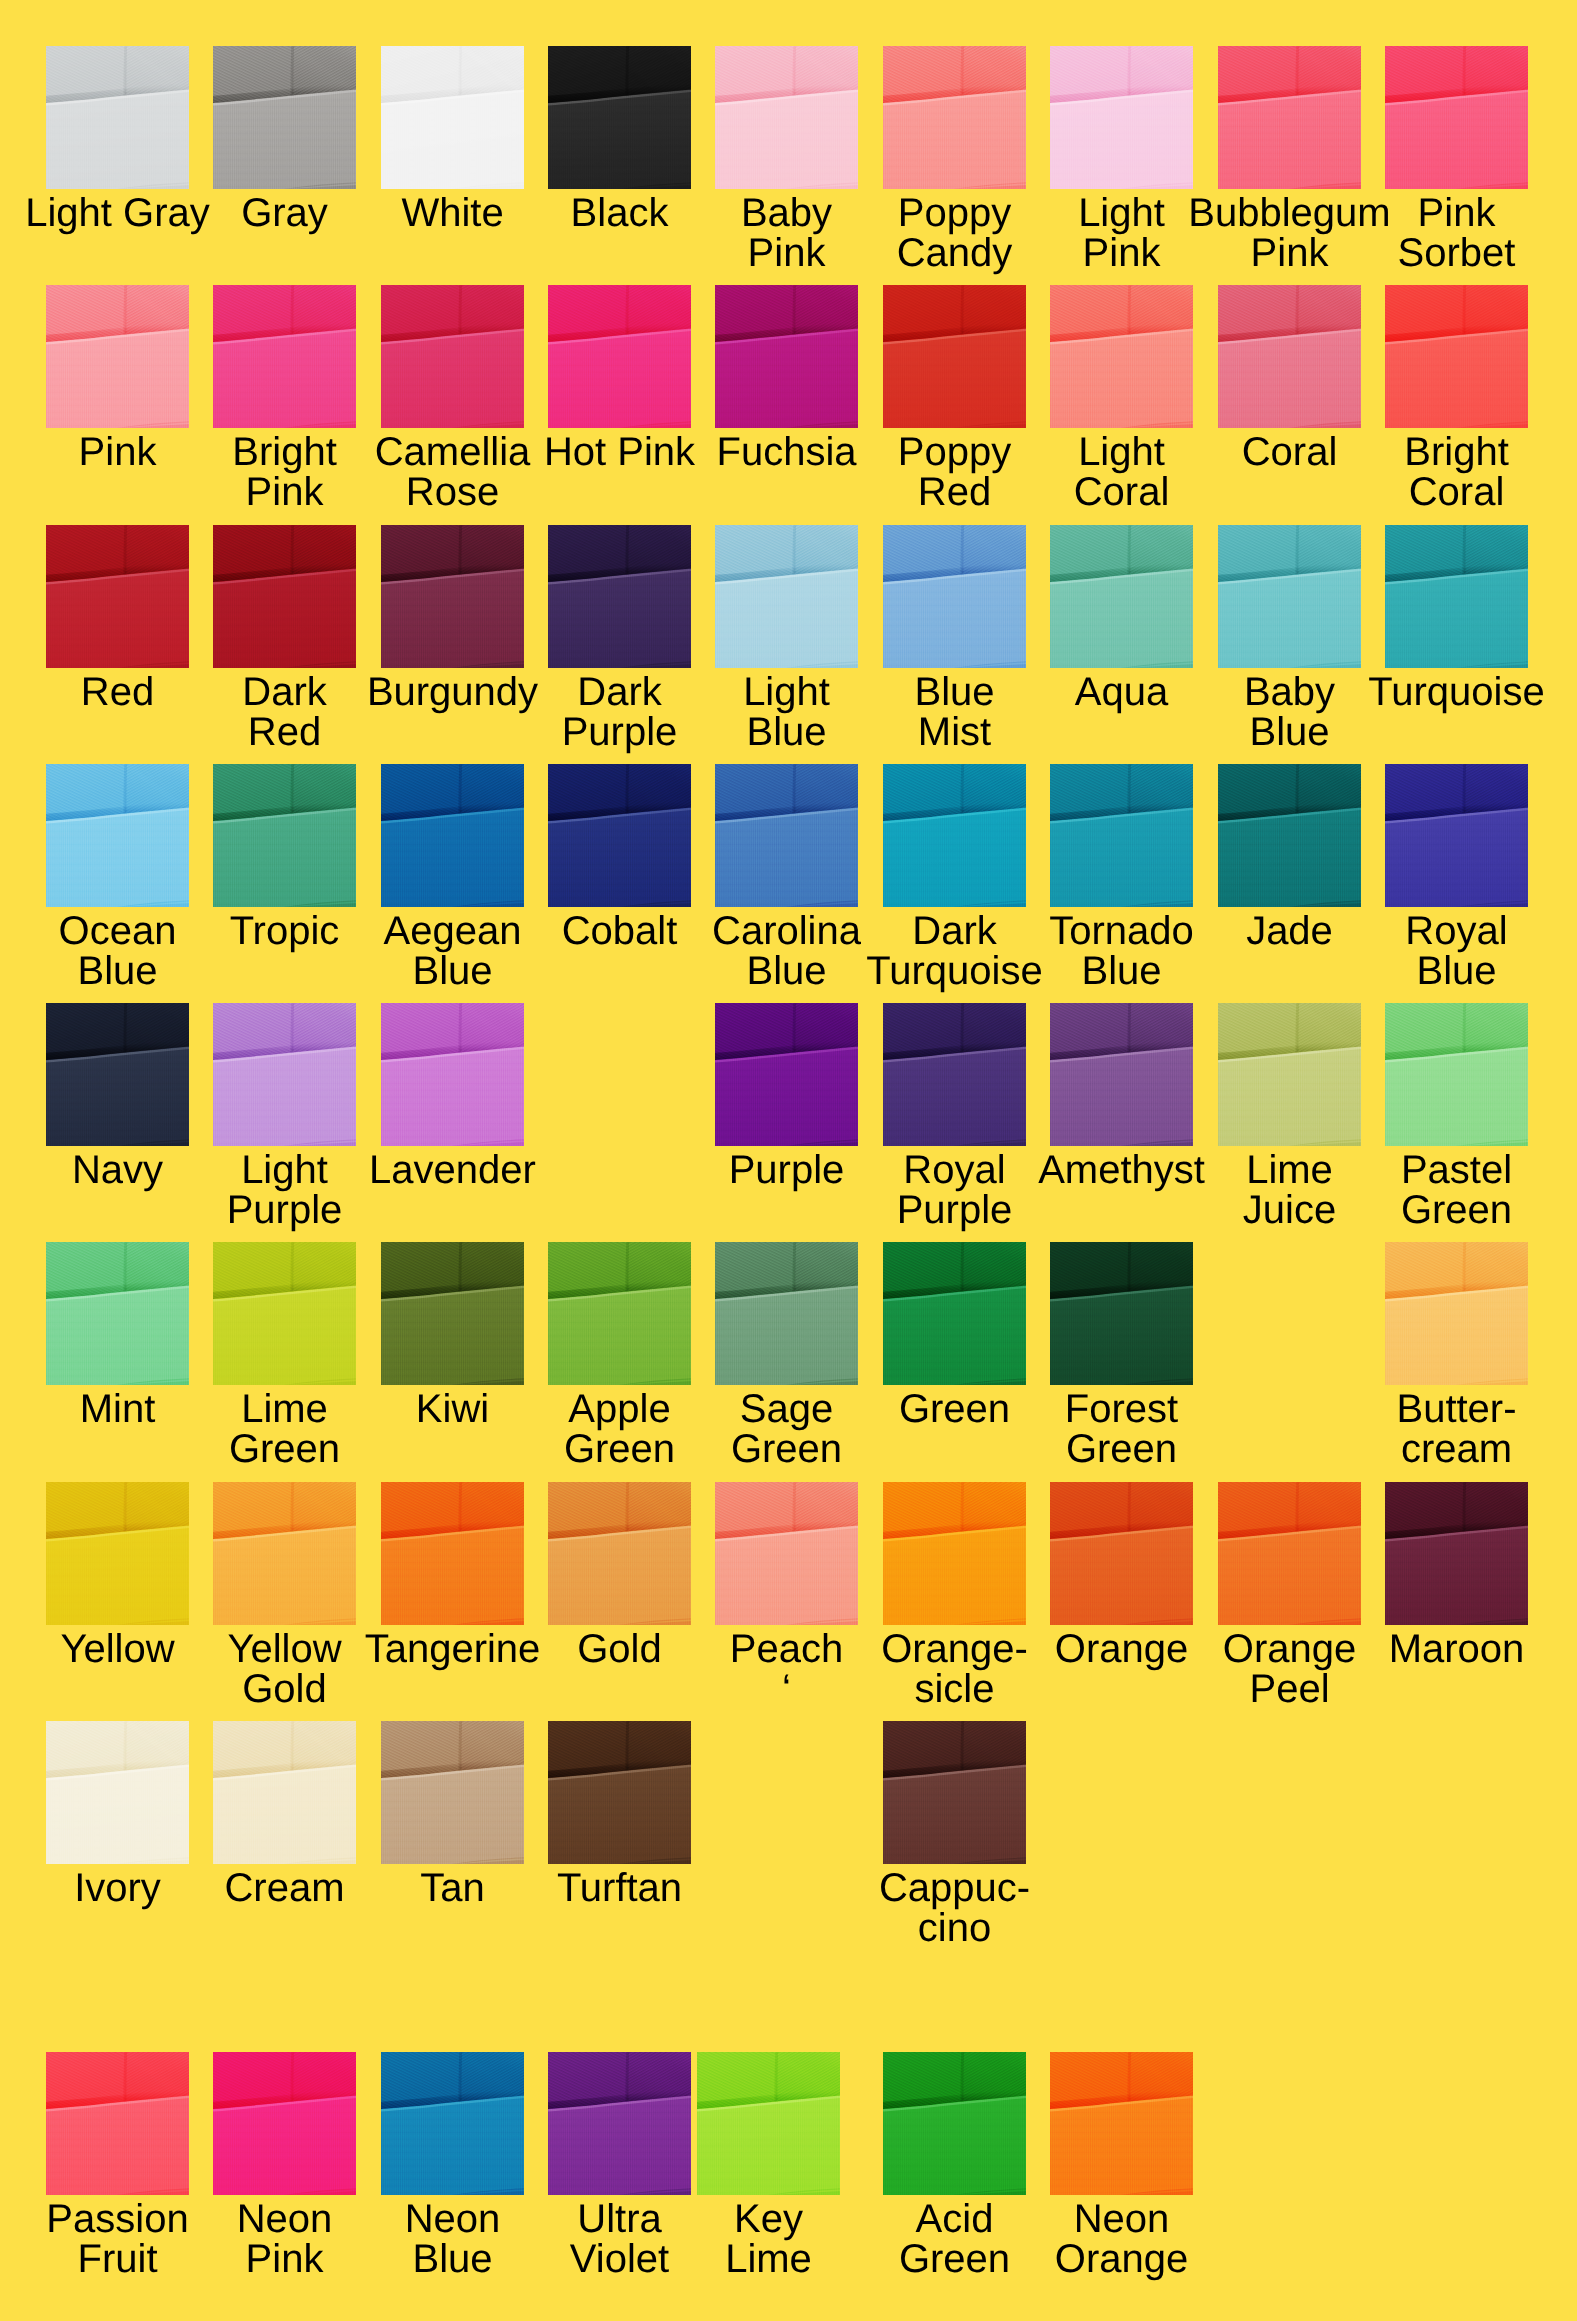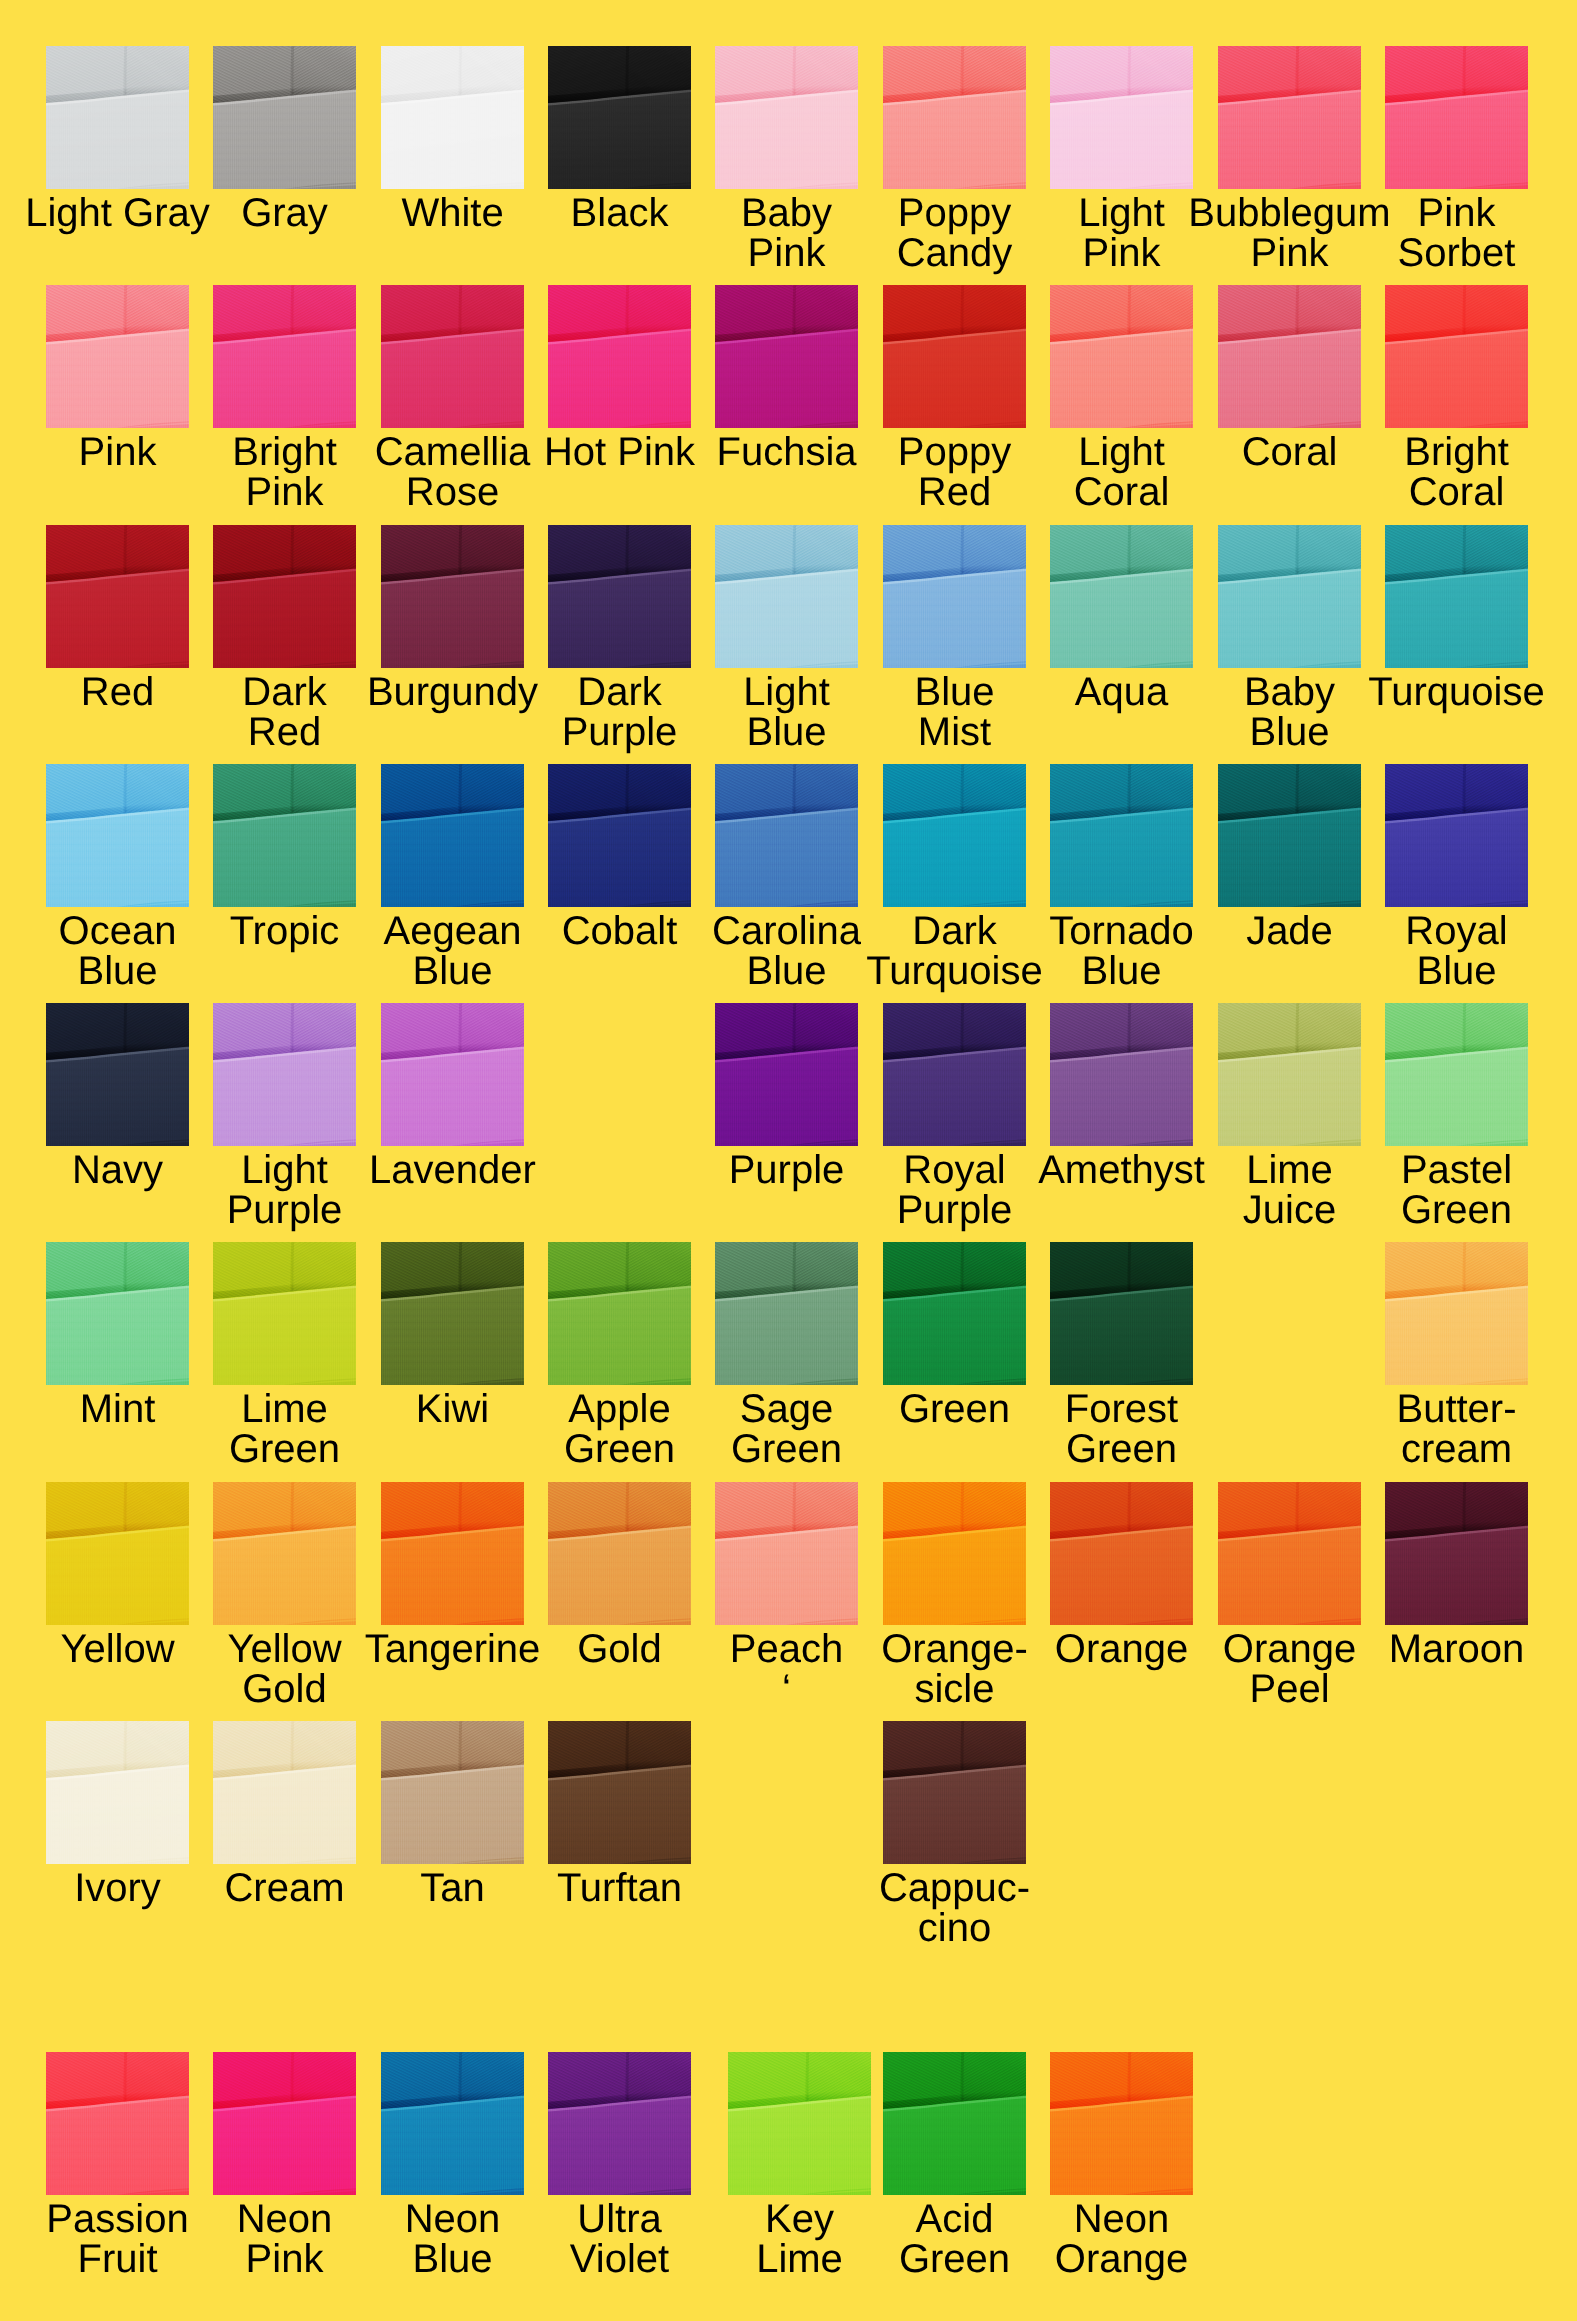--- a/index.html
+++ b/index.html
@@ -1714,21 +1714,21 @@
             <path d="M74,150 C100,146.2 126,144.0 150,143.0 L150,150 Z" fill="#000" fill-opacity="0.20" style="mix-blend-mode:overlay"></path>
             <path d="M76,150 C102,147.2 126,145.1 150,144.1 L150,145.9 C126,146.9 102,149.0 79,150 Z" fill="#fff" fill-opacity="0.16" style="mix-blend-mode:overlay"></path>
           </g>
         </svg>
       </div>
       <div class="lbl">
         <span class="ln">Ultra</span>
         <span class="ln">Violet</span>
       </div>
     </div>
-<div class="cell" style="left:728px;top:2052px">
+<div class="cell" style="left:697px;top:2052px">
       <div class="sw">
         <svg viewBox="0 0 150 150" shape-rendering="geometricPrecision">
           <g clip-path="url(#sq)">
             <rect x="0" y="0" width="150" height="150" fill="#9ee02c"></rect>
             <path d="M0,0 H150 V45.6 C130,47.4 108,49.5 83.4,51.8 C56,54.7 26,57.8 0,59.8 Z" fill="url(#shTop)" style="mix-blend-mode:soft-light"></path>
             <path d="M0,0 H83.4 V51.8 C56,54.7 26,57.8 0,59.8 Z" fill="url(#ribA)" style="mix-blend-mode:overlay"></path>
             <path d="M83.4,0 H150 V45.6 C130,47.4 108,49.5 85,51.6 L83.4,51.8 Z" fill="url(#ribB)" style="mix-blend-mode:overlay"></path>
             <path d="M83.4,0 H150 V45.6 C130,47.4 108,49.5 85,51.6 L83.4,51.8 Z" fill="url(#shTopR)" style="mix-blend-mode:overlay"></path>
             <path d="M0,59.8 C26,57.8 56,54.7 83.4,51.8 C108,49.5 130,47.4 150,45.6 V150 H0 Z" fill="url(#liBot)" style="mix-blend-mode:soft-light"></path>
             <path d="M0,59.8 C26,57.8 56,54.7 83.4,51.8 C108,49.5 130,47.4 150,45.6 V150 H0 Z" fill="url(#ribV)" style="mix-blend-mode:overlay"></path>

